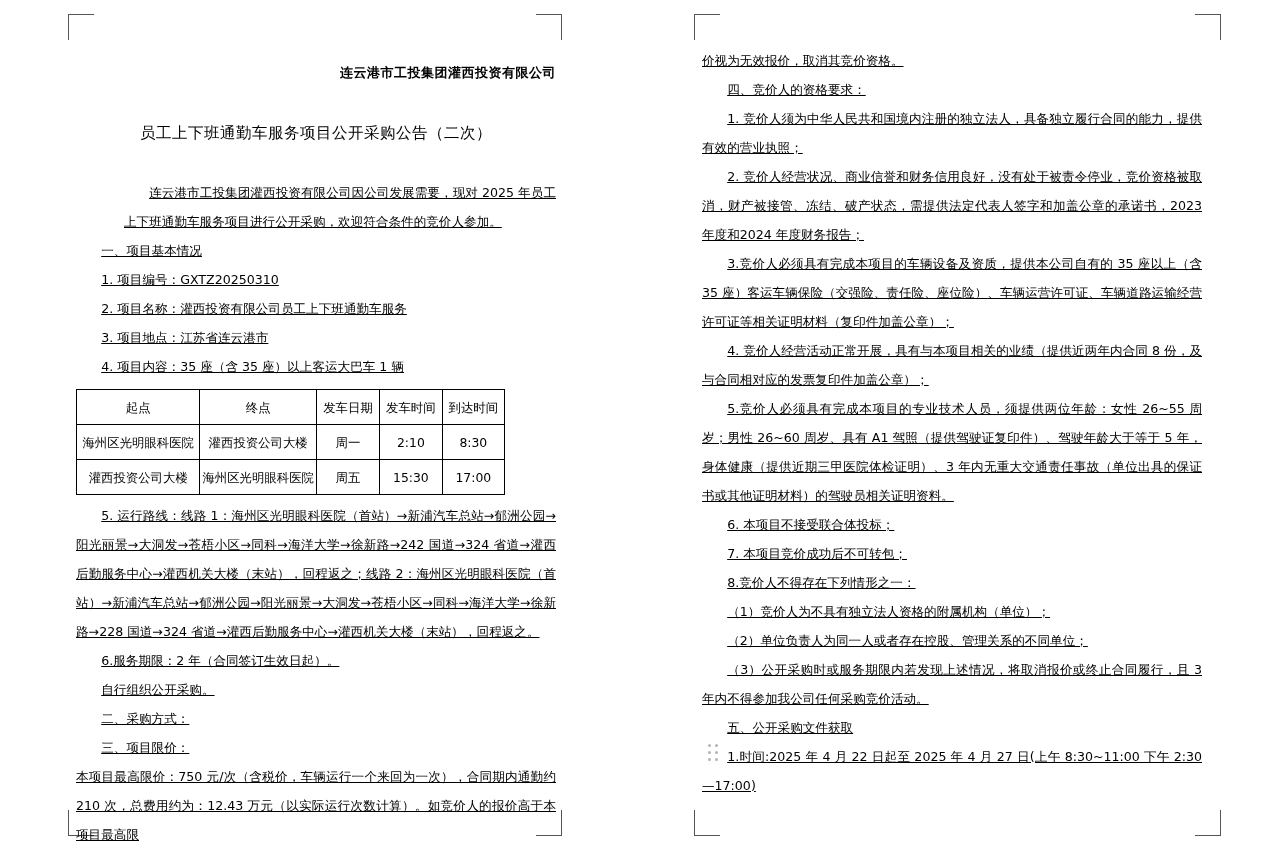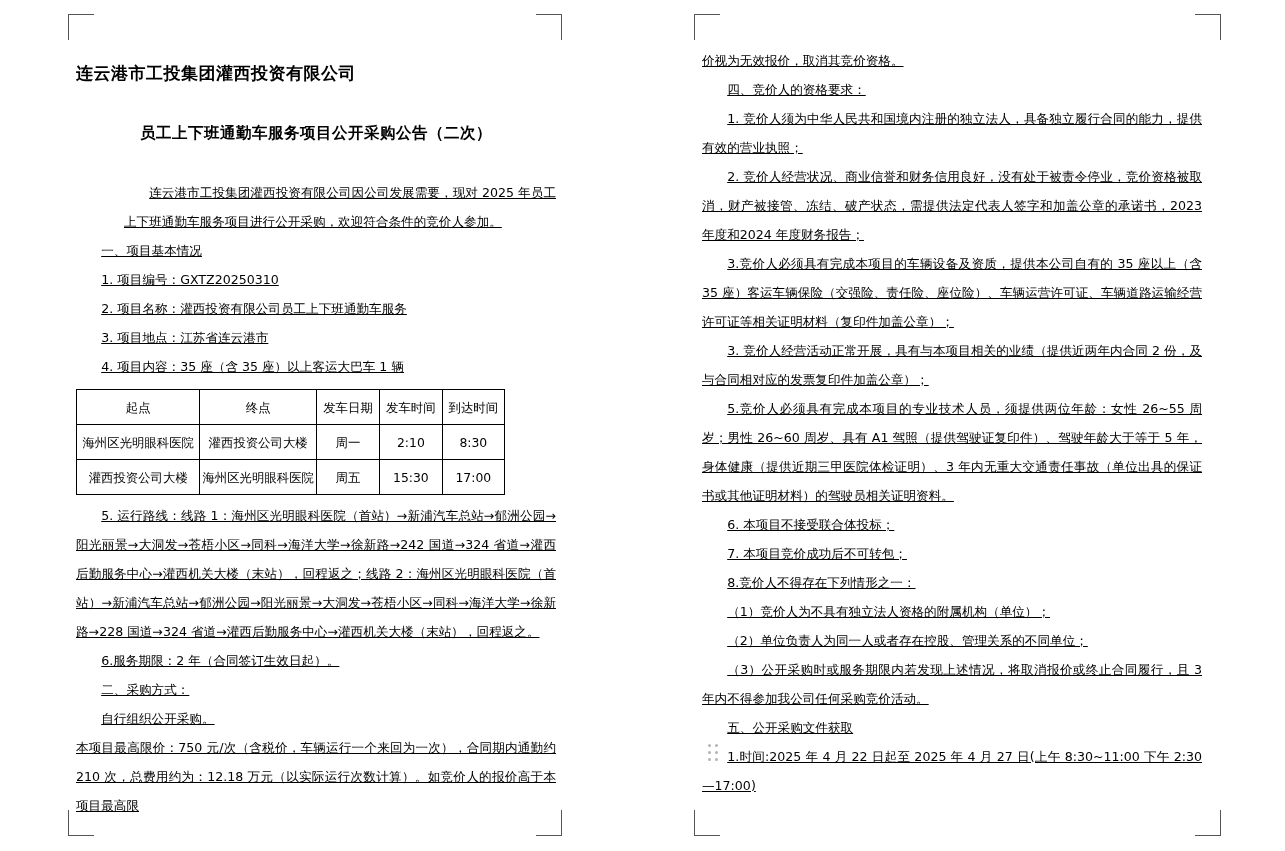--- a/index.html
+++ b/index.html
@@ -46,30 +46,30 @@
   .content{
     position:absolute;
     color:#000;
     font-size:12.6px;
     line-height:29px;
   }
   .content.left{left:76px;top:36px;width:480px;}
   .content.right{left:72px;top:34px;width:500px;}
 
   h1.title{
-    font-size:17px;
+    font-size:13px;
     font-weight:bold;
-    text-align:left;
+    text-align:right;
     margin:22px 0 0 0;
     line-height:30px;
     letter-spacing:.5px;
   }
   h2.subtitle{
     font-size:15.5px;
-    font-weight:bold;
+    font-weight:normal;
     text-align:center;
     margin:30px 0 0 0;
     line-height:30px;
     letter-spacing:.5px;
   }
   p.para{
     margin:0;
     text-indent:2em;
     font-size:12.6px;
     line-height:29px;
@@ -162,41 +162,42 @@
             <td>海州区光明眼科医院</td>
             <td>周五</td>
             <td>15:30</td>
             <td>17:00</td>
           </tr>
         </tbody>
       </table>
 
       <p class="para">5. 运行路线：<span class="u">线路 1：</span>海州区光明眼科医院（首站）→新浦汽车总站→郁洲公园→阳光丽景→大洞发→苍梧小区→同科→海洋大学→徐新路→242 国道→324 省道→灌西后勤服务中心→灌西机关大楼（末站），回程返之；<span class="u">线路 2：</span>海州区光明眼科医院（首站）→新浦汽车总站→郁洲公园→阳光丽景→大洞发→苍梧小区→同科→海洋大学→徐新路→228 国道→324 省道→灌西后勤服务中心→灌西机关大楼（末站），回程返之。</p>
       <p class="para">6.服务期限：2 年（合同签订生效日起）。</p>
+      <p class="para">自行组织公开采购。</p>
       <p class="para">二、采购方式：</p>
-      <p class="para">自行组织公开采购。</p>
-      <p class="para noindent">本项目最高限价：750 元/次（含税价，车辆运行一个来回为一次），合同期内通勤约 210 次，总费用约为：12.18 万元（以实际运行次数计算）。如竞价人的报价高于本项目最高限</p>
+      <p class="para">三、项目限价：</p>
+      <p class="para noindent">本项目最高限价：750 元/次（含税价，车辆运行一个来回为一次），合同期内通勤约 210 次，总费用约为：12.43 万元（以实际运行次数计算）。如竞价人的报价高于本项目最高限</p>
     </div>
   </div>
 
   <div class="gutter"></div>
 
   <div class="page page-right">
     <span class="cmark tl" style="left:64px;top:14px;width:26px;height:26px;"></span>
     <span class="cmark tr" style="left:565px;top:14px;width:26px;height:26px;"></span>
     <span class="cmark bl" style="left:64px;top:810px;width:26px;height:26px;"></span>
     <span class="cmark br" style="left:565px;top:810px;width:26px;height:26px;"></span>
 
     <div class="content right">
       <p class="para noindent" style="text-indent:0;margin-top:12px;">价视为无效报价，取消其竞价资格。</p>
       <p class="para">四、竞价人的资格要求：</p>
       <p class="para">1. 竞价人须为中华人民共和国境内注册的独立法人，具备独立履行合同的能力，提供有效的营业执照；</p>
       <p class="para">2. 竞价人经营状况、商业信誉和财务信用良好，没有处于被责令停业，竞价资格被取消，财产被接管、冻结、破产状态，需提供法定代表人签字和加盖公章的承诺书，2023 年度和2024 年度财务报告；</p>
       <p class="para">3.竞价人必须具有完成本项目的车辆设备及资质，提供本公司自有的 35 座以上（含 35 座）客运车辆保险（交强险、责任险、座位险）、车辆运营许可证、车辆道路运输经营许可证等相关证明材料（复印件加盖公章）；</p>
-      <p class="para">3. 竞价人经营活动正常开展，具有与本项目相关的业绩（提供近两年内合同 2 份，及与合同相对应的发票复印件加盖公章）；</p>
+      <p class="para">4. 竞价人经营活动正常开展，具有与本项目相关的业绩（提供近两年内合同 8 份，及与合同相对应的发票复印件加盖公章）；</p>
       <p class="para">5.竞价人必须具有完成本项目的专业技术人员，须提供两位年龄：女性 26~55 周岁；男性 26~60 周岁、具有 A1 驾照（提供驾驶证复印件）、驾驶年龄大于等于 5 年，身体健康（提供近期三甲医院体检证明）、3 年内无重大交通责任事故（单位出具的保证书或其他证明材料）的驾驶员相关证明资料。</p>
       <p class="para">6.  本项目不接受联合体投标；</p>
       <p class="para">7.  本项目竞价成功后不可转包；</p>
       <p class="para">8.竞价人不得存在下列情形之一：</p>
       <p class="para">（1）竞价人为不具有独立法人资格的附属机构（单位）；</p>
       <p class="para">（2）单位负责人为同一人或者存在控股、管理关系的不同单位；</p>
       <p class="para">（3）公开采购时或服务期限内若发现上述情况，将取消报价或终止合同履行，且 3 年内不得参加我公司任何采购竞价活动。</p>
       <p class="para">五、公开采购文件获取</p>
       <p class="para">1.时间:2025 年 4 月  22  日起至 2025 年 4 月 27 日(上午 8:30~11:00 下午 2:30—17:00)</p>
     </div>

